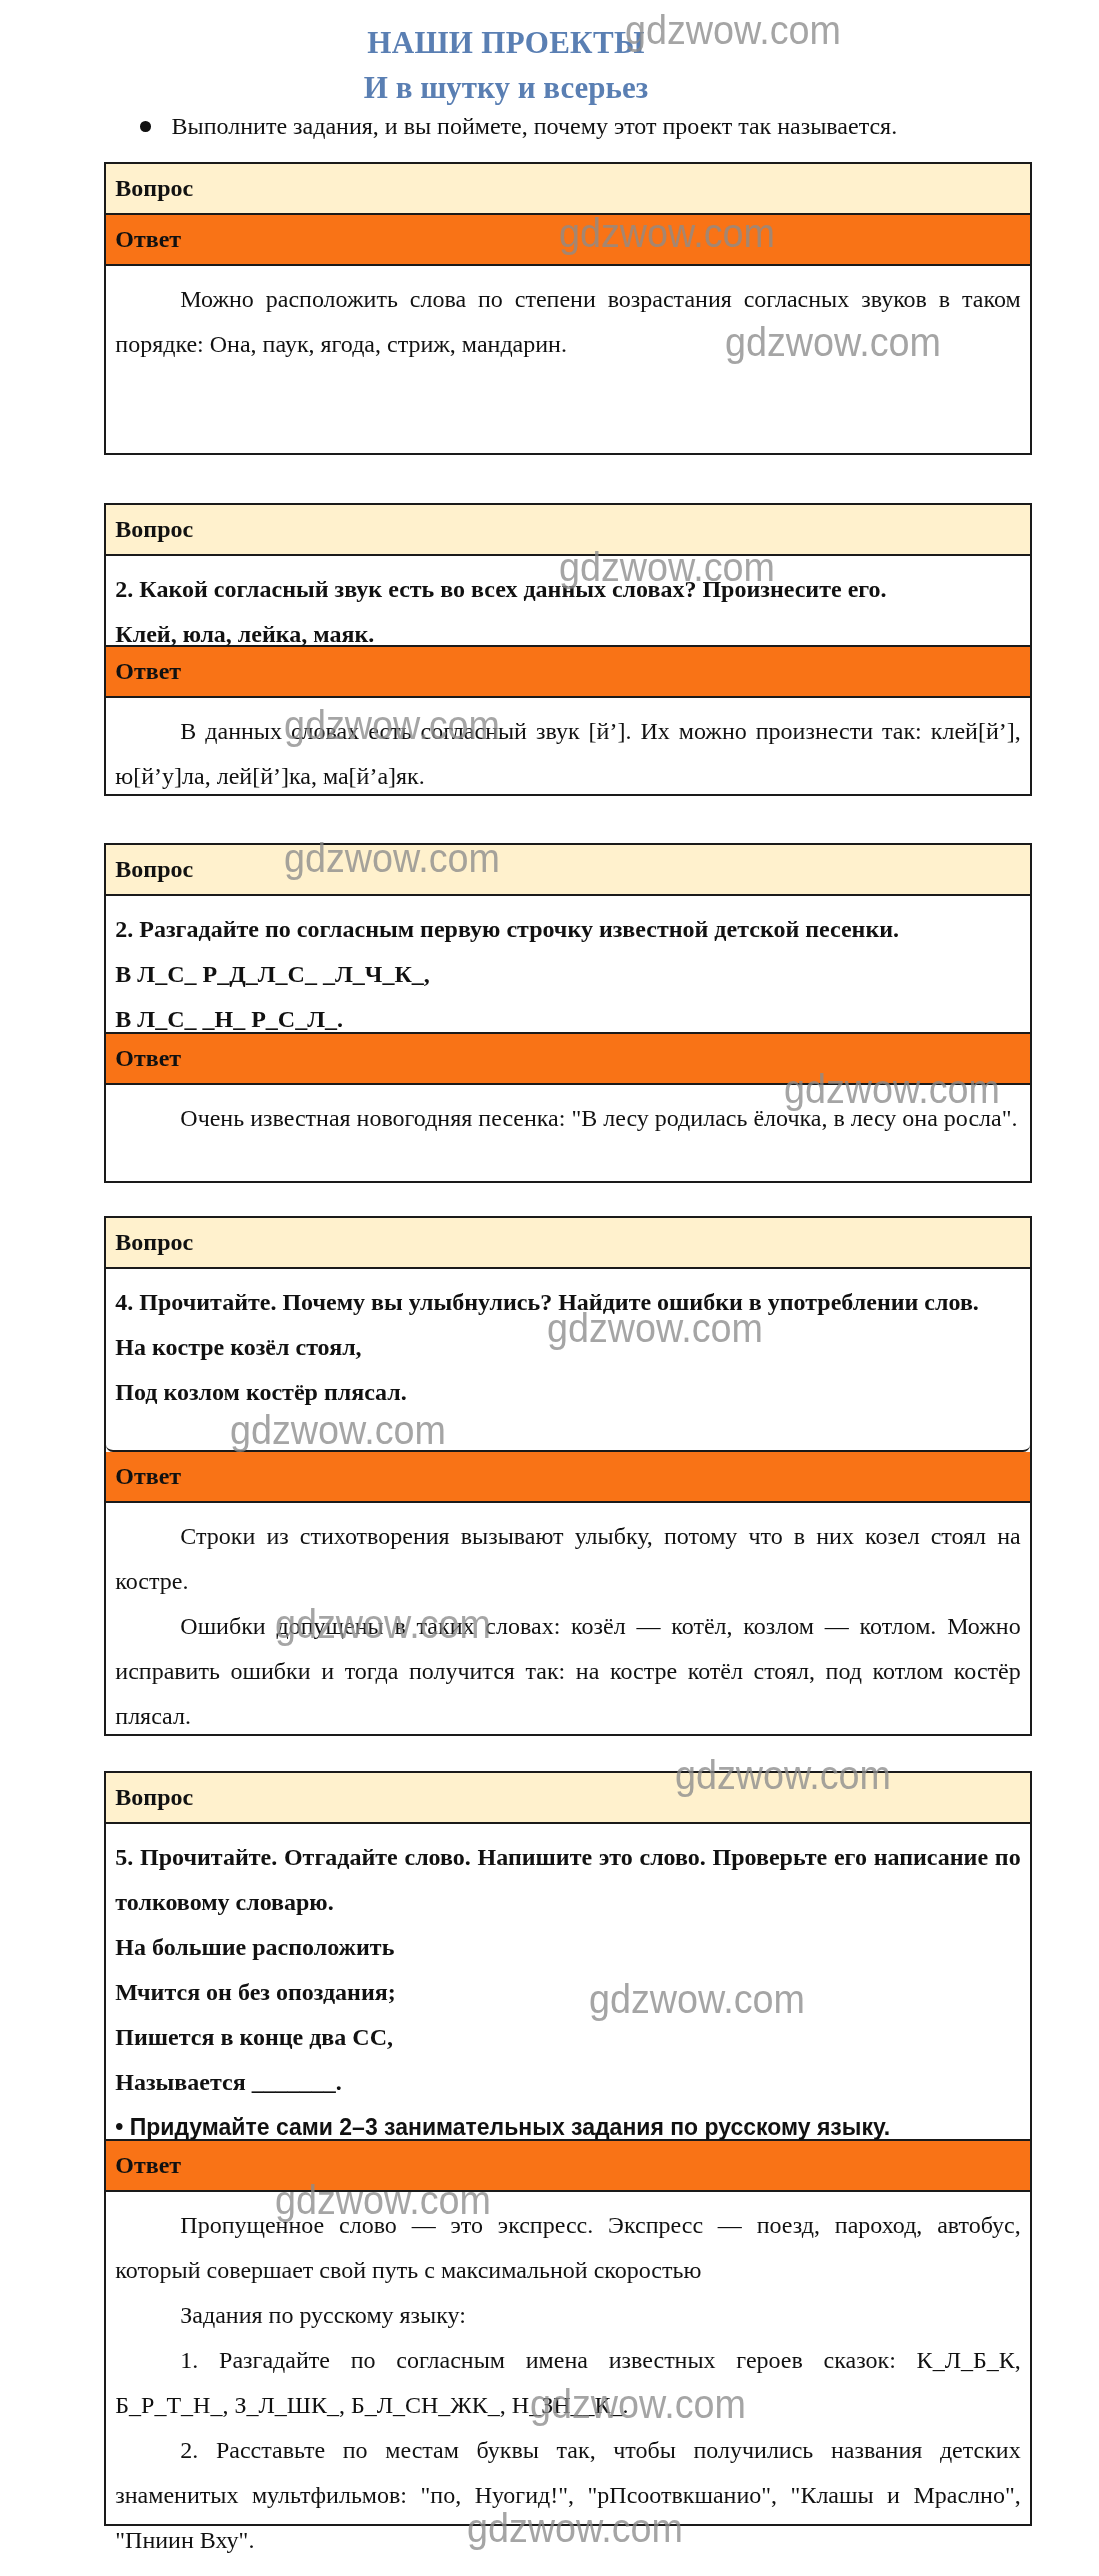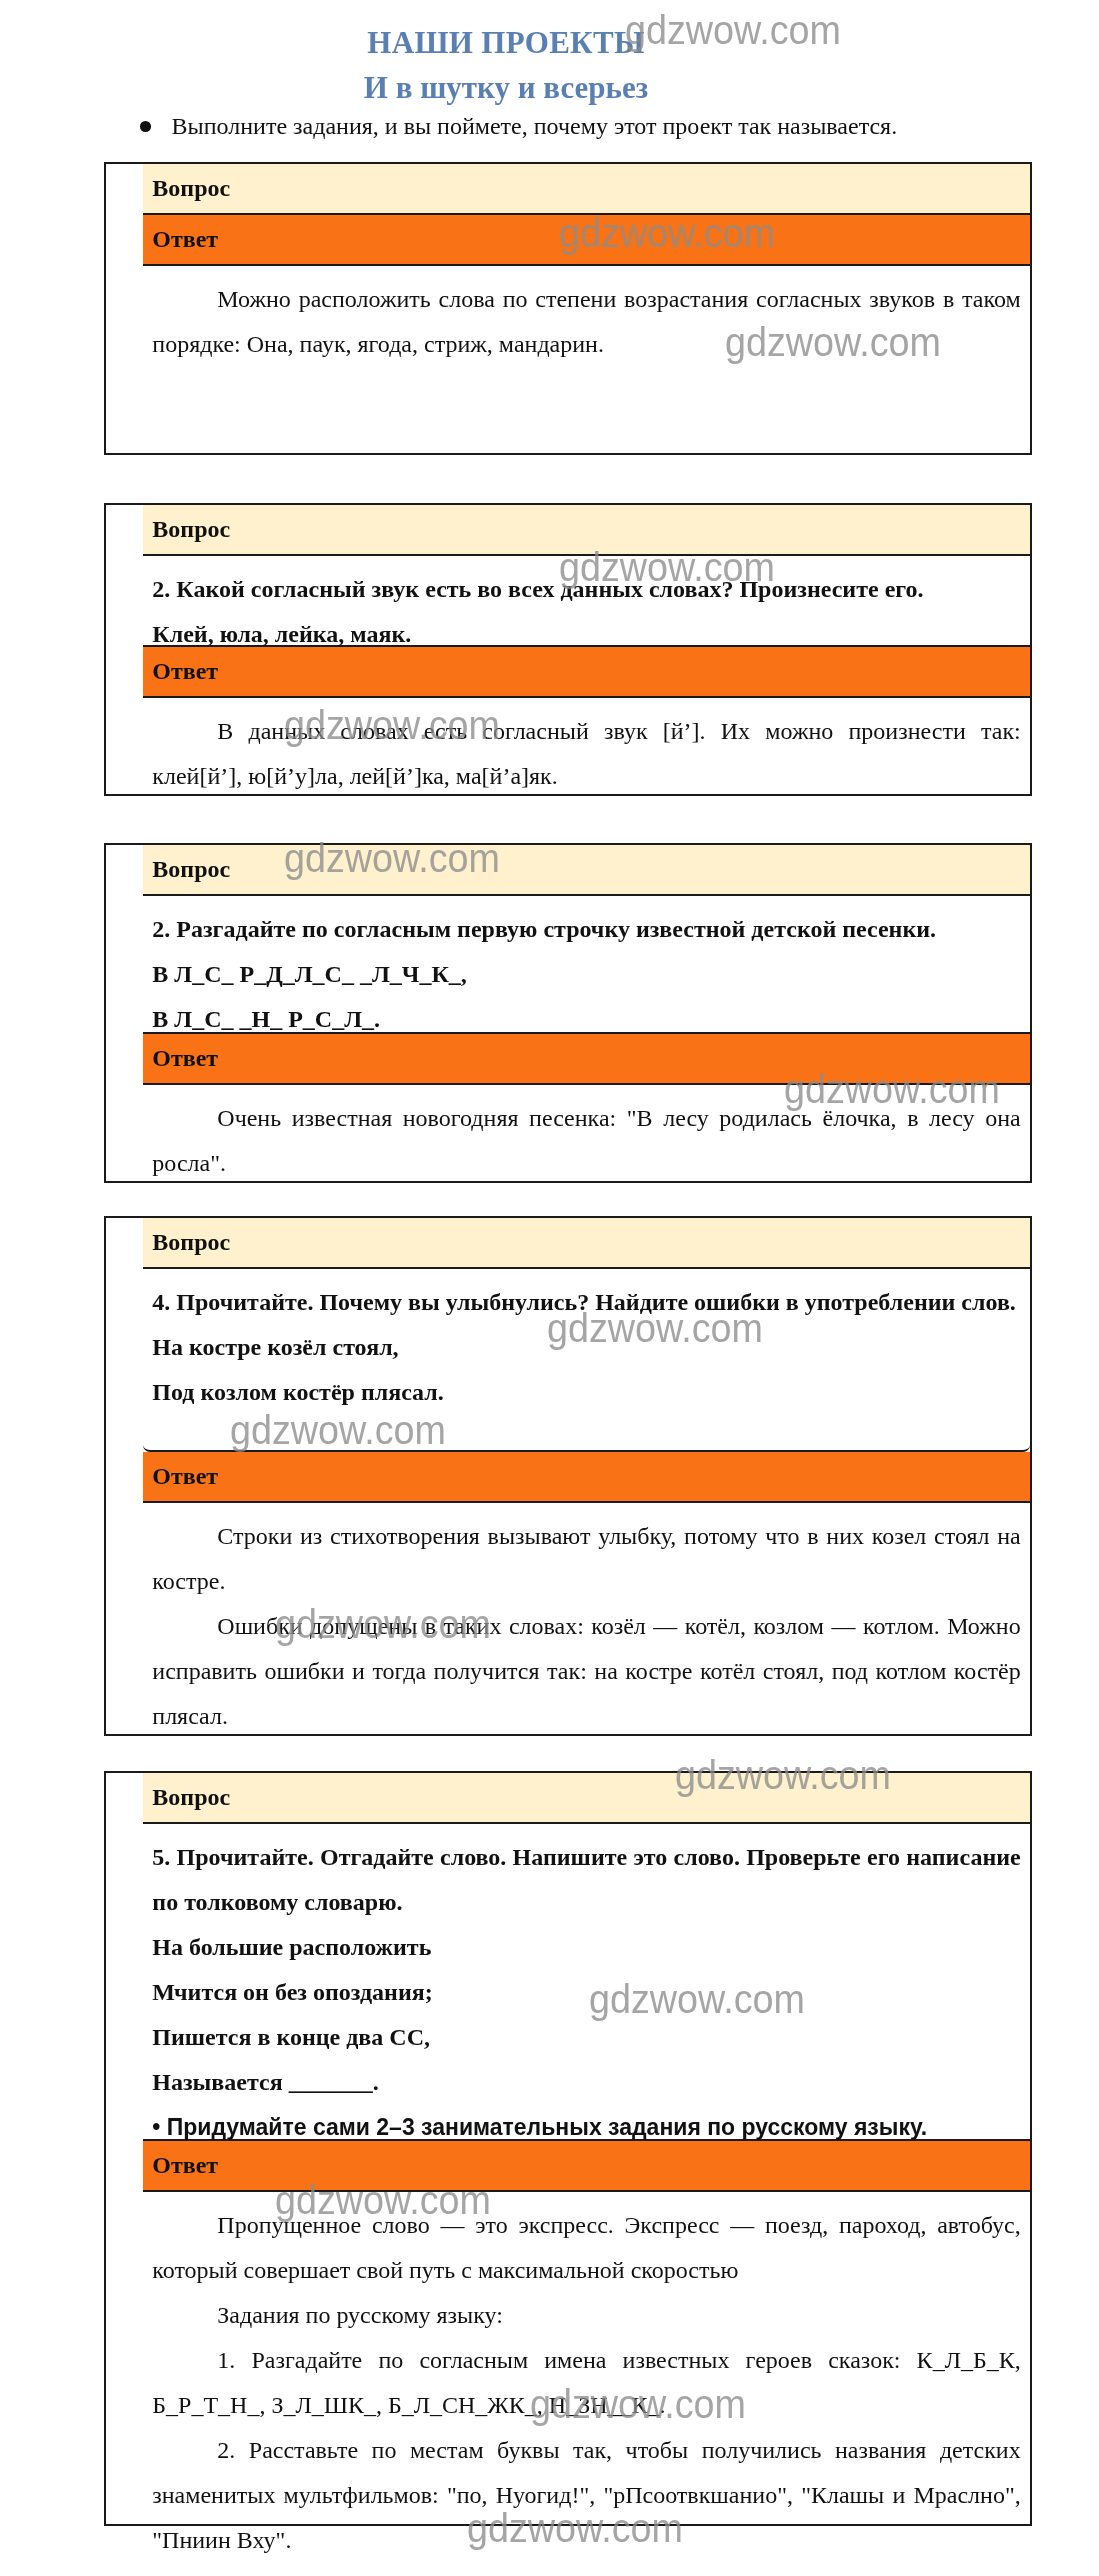--- a/index.html
+++ b/index.html
@@ -3,21 +3,21 @@
 <meta charset="utf-8">
 <style>
   html, body { margin:0; padding:0; background:#ffffff; }
   body { width:1100px; height:2576px; position:relative; overflow:hidden;
          font-family:"Liberation Serif", "DejaVu Serif", serif; color:#111; }
   .title { position:absolute; left:0; width:1012px; text-align:center; font-weight:bold; color:#5a7fb3; }
   .title.main { top:25px; font-size:31px; letter-spacing:0.3px; }
   .title.sub { top:70px; font-size:31px; }
   .intro { position:absolute; top:113px; left:140px; font-size:24px; font-weight:normal; }
   .intro .dot { display:inline-block; width:10.6px; height:10.6px; border-radius:50%; background:#111; margin-right:21px; vertical-align:middle; position:relative; top:-2px; }
-  .qa { position:absolute; left:104px; width:928px; border:2px solid #1a1a1a; box-sizing:border-box; background:#fff;padding-left:37px; }
+  .qa { position:absolute; left:104px; width:928px; border:2px solid #1a1a1a; box-sizing:border-box; background:#fff; }
   .row-head { box-sizing:border-box; border-bottom:2px solid #1a1a1a; font-weight:bold; font-size:24px; padding-left:9.3px; display:flex; align-items:center; }
   .row-head.q { background:#fff1cd; height:51px; }
   .row-head.a { background:#f97316; height:51px; border-top:0; }
   .row-body { box-sizing:border-box; padding:10.6px 9.3px 6.6px 9.3px; font-size:24px; line-height:45px; }
   .row-body.q { border-bottom:2px solid #1a1a1a; font-weight:bold; }
   .row-body p { margin:0; }
   .row-body.a p { text-align:justify; }
   .indent { text-indent:65px; }
   .sans { font-family:"Liberation Sans", "DejaVu Sans", sans-serif; font-weight:bold; }
   .wm { position:absolute; font-family:"Liberation Sans", "DejaVu Sans", sans-serif; font-size:41px; color:rgba(140,140,140,0.78);

